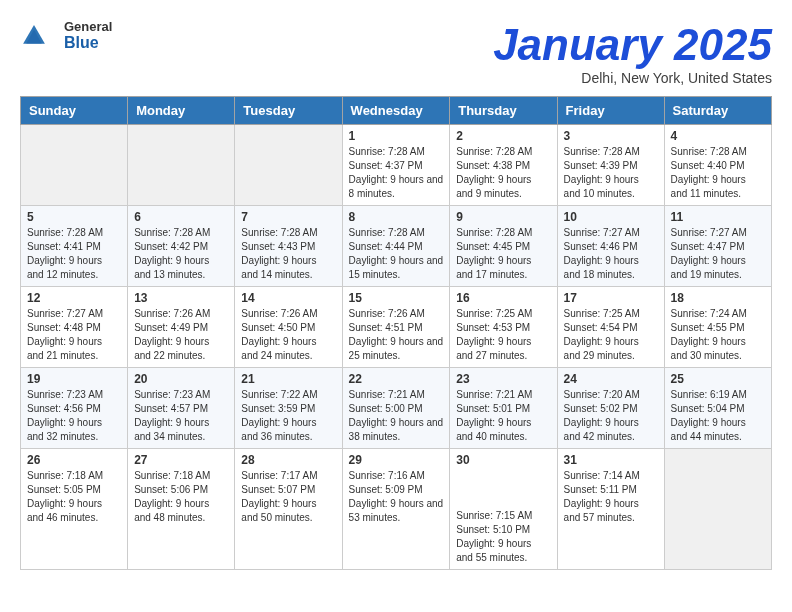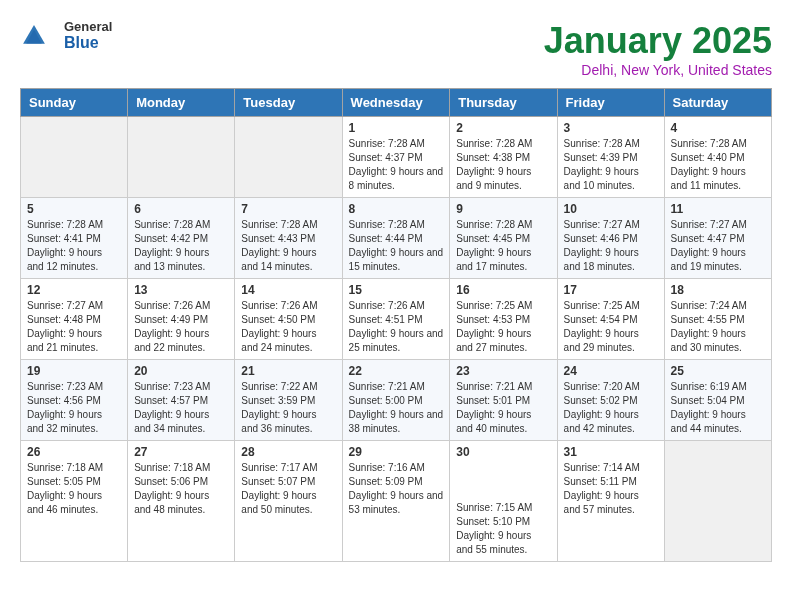--- a/index.html
+++ b/index.html
@@ -37,27 +37,28 @@
       color: #1a5fa8;
     }
     .logo-icon {
       width: 28px;
       height: 28px;
     }
     .title-block {
       text-align: right;
     }
     .month-title {
-      font-size: 36px;
-      font-weight: bold;
-      color: #15803d;
+      font-size: 44px;
+      font-weight: bold;
+      color: #1d4ed8;
+      font-style: italic;
     }
     .location {
       font-size: 14px;
-      color: #a21caf;
+      color: #404040;
     }
     .calendar {
       width: 100%;
       border-collapse: collapse;
     }
     .calendar th {
       background: #2e75b6;
       color: #fff;
       font-size: 13px;
       font-weight: bold;

